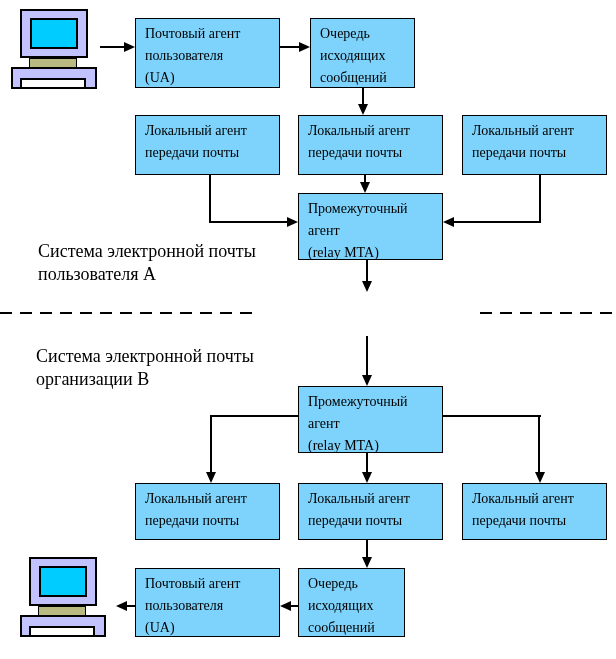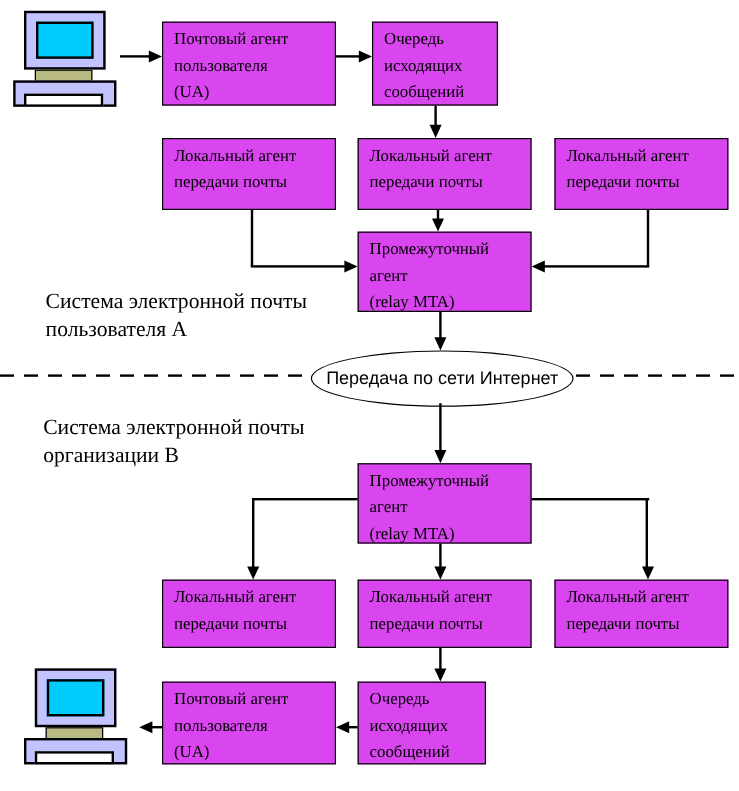--- a/index.html
+++ b/index.html
@@ -1,20 +1,20 @@
 <!DOCTYPE html>
 <html><head>
 <meta charset="utf-8">
 <style>
   html,body{margin:0;padding:0;background:#fff}
   .canvas{position:relative;width:616px;height:659px;background:#fff;overflow:hidden;
           font-family:"Liberation Serif","DejaVu Serif",serif;color:#000}
 
   
-  .box{position:absolute;background:#d946ef;border:1px solid #000;box-sizing:border-box;
+  .box{position:absolute;background:#7dd3fc;border:1px solid #000;box-sizing:border-box;
        padding:4px 2px 0 9px;font-size:14px;line-height:22px}
   .box .ln{white-space:nowrap}
 
   
   .lbl{position:absolute;font-size:18px;line-height:23px}
 
   
   .ellipse{position:absolute;left:259px;top:292px;width:217px;height:45px;background:#fff;
            border:1px solid #000;border-radius:50%;display:flex;align-items:center;justify-content:center;
            font-family:"Liberation Sans","DejaVu Sans",sans-serif;font-size:15px;white-space:nowrap}
@@ -111,23 +111,20 @@
   </div>
 
   <div class="lbl" style="left:36px;top:345px">
     <div class="ln">Система электронной почты</div>
     <div class="ln">организации В</div>
   </div>
 
   <div class="dash" style="left:0;width:256px"></div>
   <div class="dash" style="left:480px;width:136px"></div>
 
-  <div class="ellipse">
-    <span>Передача по сети Интернет</span>
-  </div>
 
   <div class="box" style="left:298px;top:386px;width:145px;height:67px">
     <div class="ln">Промежуточный</div>
     <div class="ln">агент</div>
     <div class="ln">(relay MTA)</div>
   </div>
 
   <div class="box" style="left:135px;top:483px;width:145px;height:57px">
     <div class="ln">Локальный агент</div>
     <div class="ln">передачи почты</div>

